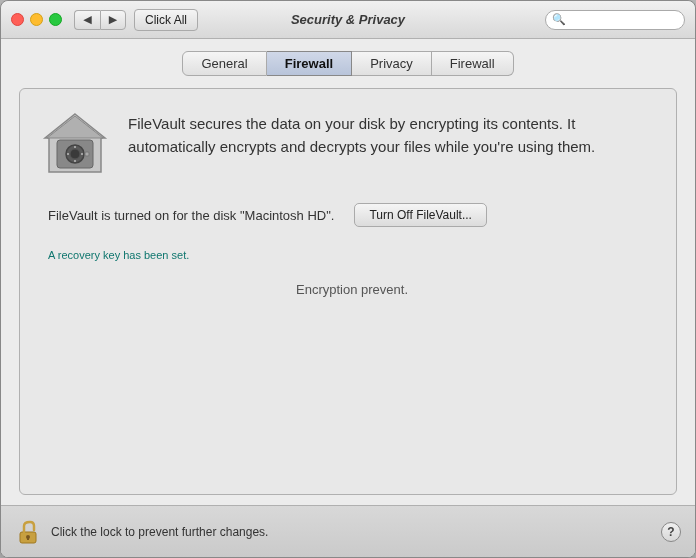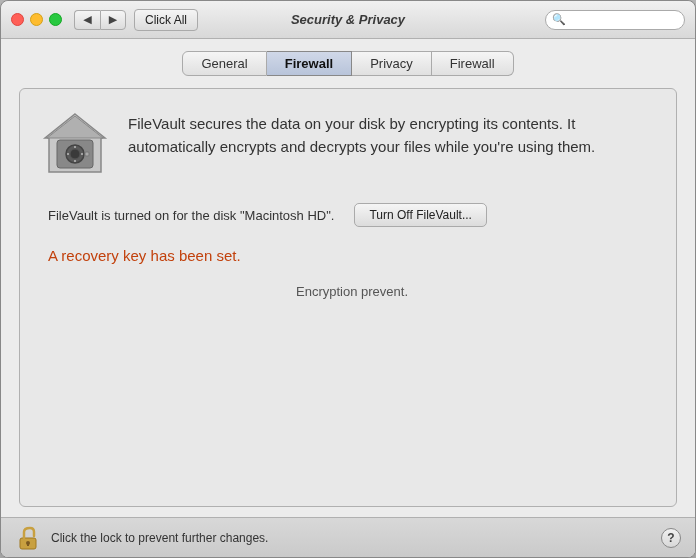--- a/index.html
+++ b/index.html
@@ -248,37 +248,37 @@
       font-size: 12px;
       color: #222;
       white-space: nowrap;
     }
 
     .recovery-row {
       margin-bottom: 20px;
     }
 
     .recovery-text {
-      font-size: 15px;
-      color: #c2410c;
+      font-size: 11px;
+      color: #0f766e;
     }
 
     .encryption-row {
       margin-top: 10px;
       text-align: center;
     }
 
     .encryption-text {
       font-size: 13px;
       color: #555;
     }
 
     
     .bottombar {
-      height: 40px;
+      height: 52px;
       background: linear-gradient(to bottom, #d8d8d8, #cacaca);
       border-top: 1px solid #b0b0b0;
       display: flex;
       align-items: center;
       padding: 0 14px;
       flex-shrink: 0;
     }
 
     .lock-icon {
       width: 28px;

